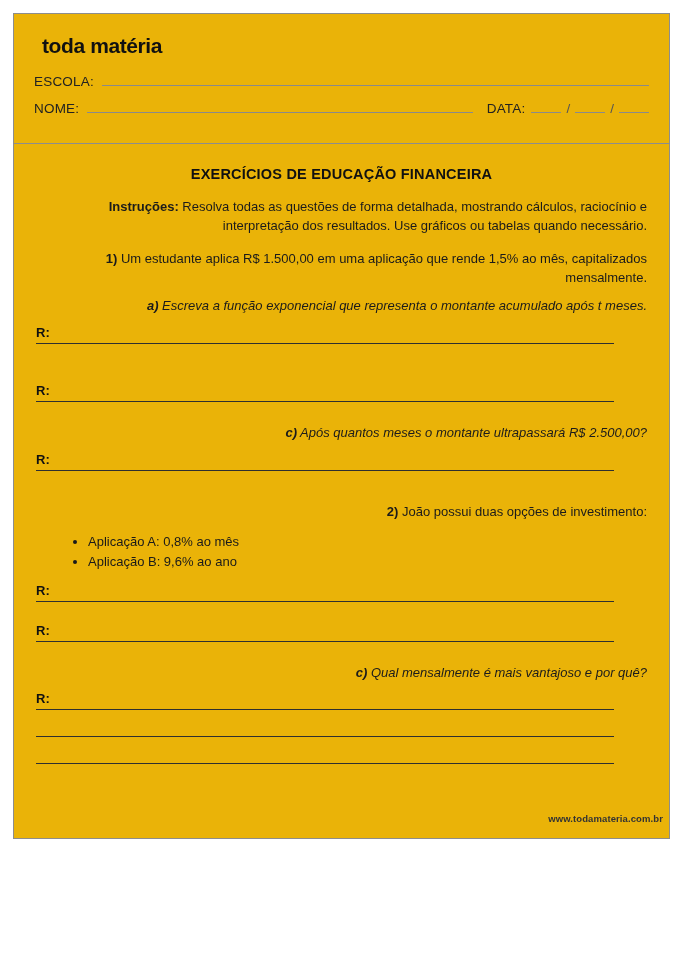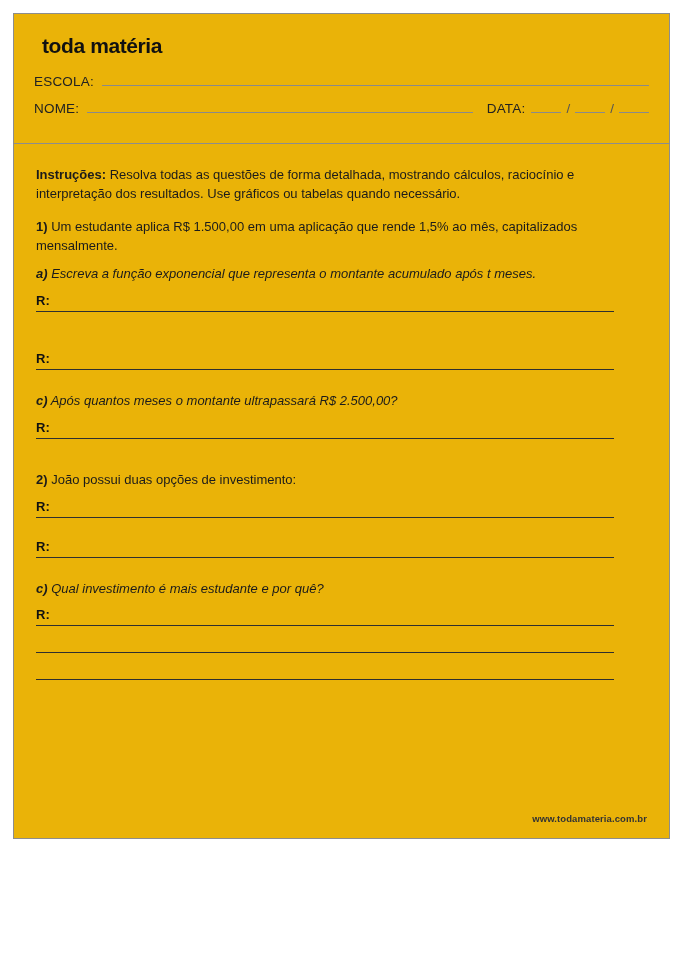--- a/index.html
+++ b/index.html
@@ -91,20 +91,21 @@
     font-weight: bold;
     letter-spacing: 0.2px;
     margin: 0 0 16px 0;
     color: #111;
   }
   .para {
     font-size: 13px;
     line-height: 1.45;
     margin: 0 0 14px 0;
     color: #1b1b1b;
+    text-align: right;
   }
   .para b, .para strong { font-weight: bold; }
 
   .q-main { margin-bottom: 10px; }
   .q-sub  { margin-bottom: 10px; font-style: italic; }
 
   ul.options {
     margin: 4px 0 12px 0;
     padding-left: 52px;
     font-size: 13px;
@@ -130,21 +131,21 @@
     border-bottom: 1.6px solid #2f2f2f;
     width: 578px;
     margin-top: 26px;
   }
 
   .spacer-sm { height: 8px; }
   .spacer-md { height: 18px; }
 
   .footer {
     position: absolute;
-    right: 22px;
+    right: 6px;
     bottom: 14px;
     font-size: 9.5px;
     font-weight: bold;
     color: #333;
     letter-spacing: 0.1px;
   }
 </style>
 </head>
 <body>
 
@@ -169,20 +170,21 @@
         <span class="date-blank"></span>
         <span class="date-sep">/</span>
         <span class="date-blank"></span>
       </span>
     </div>
 
   </div>
 
   <div class="content">
 
+    <div class="doc-title">EXERCÍCIOS DE EDUCAÇÃO FINANCEIRA</div>
 
     <p class="para">
       <b>Instruções:</b><span> Resolva todas as questões de forma detalhada, mostrando cálculos, raciocínio e interpretação dos resultados. Use gráficos ou tabelas quando necessário.</span>
     </p>
 
     <p class="para q-main">
       <b>1)</b><span> Um estudante aplica R$ 1.500,00 em uma aplicação que rende 1,5% ao mês, capitalizados mensalmente.</span>
     </p>
 
     <p class="para q-sub">
@@ -210,37 +212,41 @@
       <div class="answer-label">R:</div>
       <div class="rule"></div>
     </div>
 
     <div class="spacer-md"></div>
 
     <p class="para q-main">
       <b>2)</b><span> João possui duas opções de investimento:</span>
     </p>
 
+    <ul class="options">
+      <li>Aplicação A: 0,8% ao mês</li>
+      <li>Aplicação B: 9,6% ao ano</li>
+    </ul>
 
     <div class="answer">
       <div class="answer-label">R:</div>
       <div class="rule"></div>
     </div>
 
     <div class="spacer-sm"></div>
 
     <div class="answer">
       <div class="answer-label">R:</div>
       <div class="rule"></div>
     </div>
 
     <div class="spacer-sm"></div>
 
     <p class="para q-sub">
-      <b>c)</b><span> Qual investimento é mais estudante e por quê?</span>
+      <b>c)</b><span> Qual mensalmente é mais vantajoso e por quê?</span>
     </p>
     <div class="answer">
       <div class="answer-label">R:</div>
       <div class="rule"></div>
     </div>
 
     <div class="blank-rule"></div>
     <div class="blank-rule"></div>
 
   </div>

